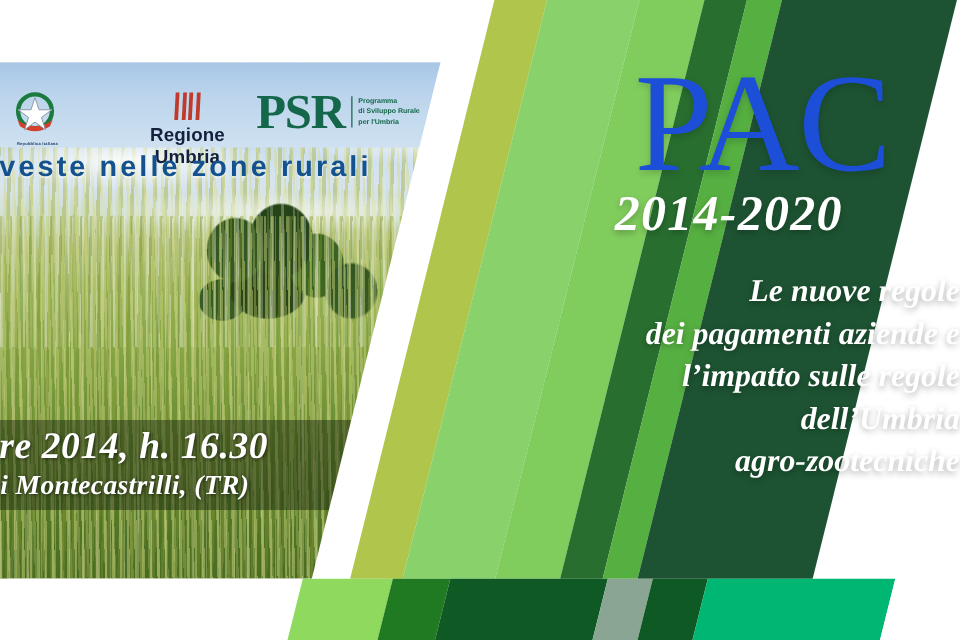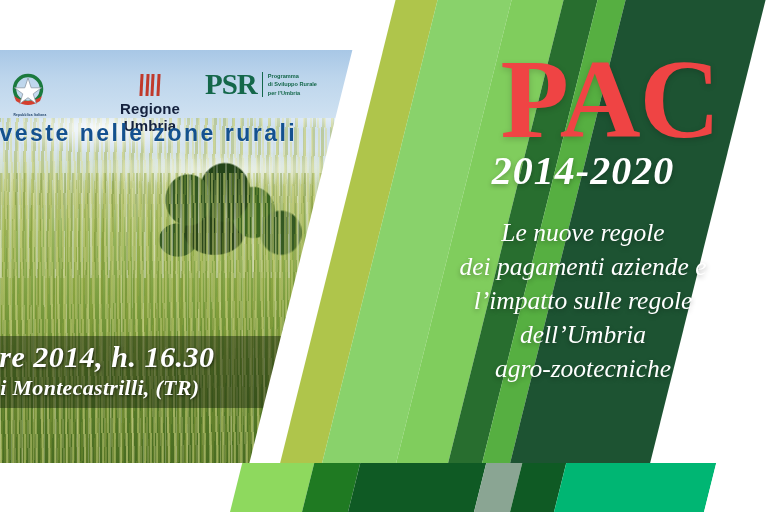--- a/index.html
+++ b/index.html
@@ -68,21 +68,21 @@
   .rep-emblem{position:absolute;left:10px;top:10px;width:36px;height:40px;}
   .rep-label{position:absolute;left:2px;top:52px;width:56px;text-align:center;
     font-size:3.2px;color:#163a63;letter-spacing:.2px;line-height:1.15;font-weight:bold;}
 
   .ru{position:absolute;left:104px;top:12px;width:92px;text-align:center;}
   .ru-bars{display:flex;gap:2.5px;justify-content:center;height:22px;margin-bottom:4px;}
   .ru-bars i{display:block;width:3px;height:22px;background:#c0392b;transform:skewX(-3deg);}
   .ru-text{font-size:15px;font-weight:bold;color:#14213d;letter-spacing:.1px;}
 
   .psr{position:absolute;left:205px;top:8px;display:flex;align-items:center;gap:5px;}
-  .psr-main{font-family:"Liberation Serif",serif;font-size:29px;font-weight:bold;color:#14674a;line-height:1;letter-spacing:-1px;}
+  .psr-main{font-family:"Liberation Serif",serif;font-size:39px;font-weight:bold;color:#14674a;line-height:1;letter-spacing:-1px;}
   .psr-sub{border-left:1.4px solid #14674a;padding-left:5px;font-size:5.6px;color:#14674a;line-height:1.55;font-weight:bold;}
 
   .cesar{position:absolute;left:337px;top:4px;width:86px;text-align:center;}
   .cesar-name{font-size:15px;font-weight:bold;color:#0f2d1a;letter-spacing:.8px;line-height:1;}
   .cesar-waves{margin-top:3px;height:26px;position:relative;}
   .cesar-waves svg{display:block;margin:0 auto;}
   .cesar-tag{margin-top:2px;font-size:3.4px;color:#1b4f7a;letter-spacing:1.1px;line-height:1.45;font-weight:bold;}
 
   
   .slogan{position:absolute;left:-26px;top:120px;width:400px;
@@ -108,29 +108,29 @@
 
   
   .rightwhite{position:absolute;top:-90px;left:300px;width:560px;height:700px;
     transform:skewX(-14deg);background:#ffffff;}
 
   
   .lowerblock{position:absolute;left:0;top:463px;width:768px;height:49px;background:#ffffff;}
 
   
   .rightpanel{position:absolute;left:398px;top:48px;width:370px;text-align:center;}
-  .pac{font-family:"Liberation Serif",serif;font-weight:bold;font-size:112px;line-height:.92;
-    color:#ef4444;letter-spacing:-1px;margin-left:54px;white-space:nowrap;
+  .pac{font-family:"Liberation Serif",serif;font-weight:normal;font-size:112px;line-height:.92;
+    color:#1d4ed8;letter-spacing:-1px;margin-left:54px;white-space:nowrap;
     text-shadow:0 2px 6px rgba(0,0,0,.18);}
   .years{font-family:"Liberation Serif",serif;font-style:italic;font-weight:bold;
     font-size:40px;color:#ffffff;letter-spacing:1px;margin-top:-4px;
     text-shadow:0 2px 5px rgba(0,0,0,.25);}
   .subtitle{margin-top:22px;font-family:"Liberation Serif",serif;font-style:italic;
-    font-weight:normal;font-size:25.5px;line-height:1.33;color:#ffffff;
-    text-shadow:0 2px 5px rgba(0,0,0,.30);}
+    font-weight:bold;font-size:25.5px;line-height:1.33;color:#ffffff;
+    text-shadow:0 2px 5px rgba(0,0,0,.30);text-align:right;}
   .subtitle div{white-space:nowrap;}
 </style>
 </head>
 <body>
 
 <div id="poster">
 
   <div class="photo-wrap">
     <div class="photo"></div>
     <div class="clouds"></div>

